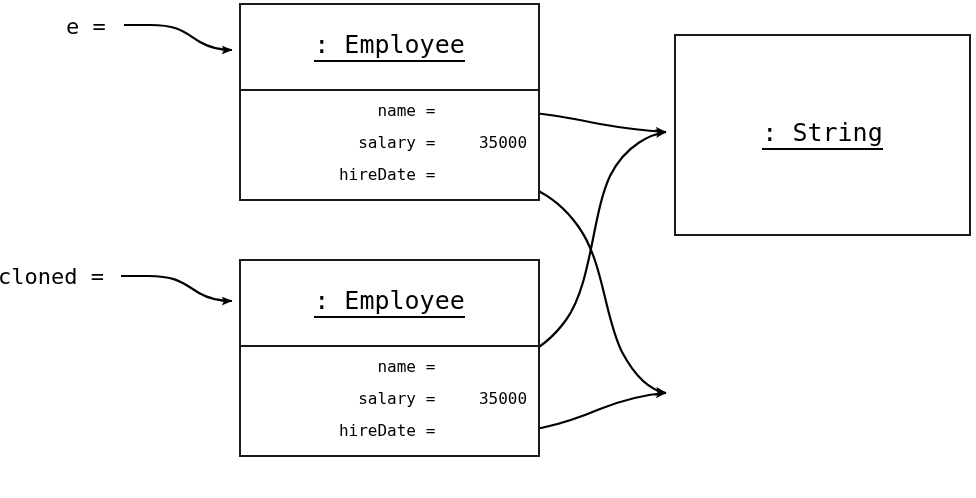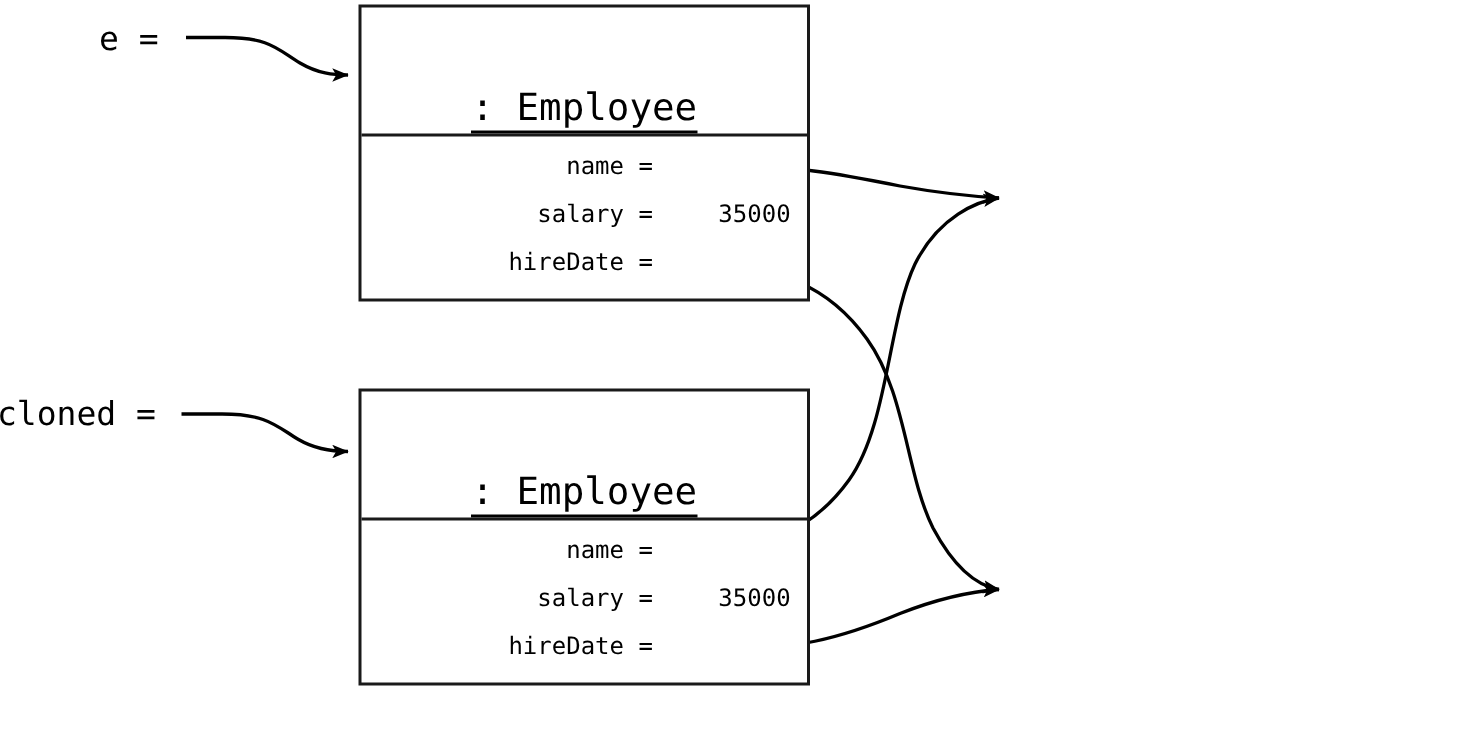--- a/index.html
+++ b/index.html
@@ -34,21 +34,21 @@
     box-sizing: border-box;
     border: 2px solid #1a1a1a;
     background: #ffffff;
   }
   .obj-title-cell {
     position: absolute;
     left: 0;
     right: 0;
     top: 0;
     display: flex;
-    align-items: flex-end;
+    align-items: center;
     justify-content: center;
     box-sizing: border-box;
   }
   .obj-title {
     font-size: 25px;
     letter-spacing: 0px;
     white-space: pre;
     border-bottom: 2px solid #000000;
     padding-bottom: 2px;
     line-height: 1.05;
@@ -191,15 +191,20 @@
 
       <div class="field-row">
         <span class="field-name" style="width:175px;">hireDate</span>
         <span class="field-eq"> = </span>
         <span class="field-value"></span>
       </div>
 
     </div>
   </div>
 
+  <div class="obj-box" style="left:674px; top:34px; width:297px; height:202px;">
+    <div class="plain-box-title" style="top:0; bottom:0;">
+      <span class="obj-title">: String</span>
+    </div>
+  </div>
 
 
 </div>
 
 </body></html>

